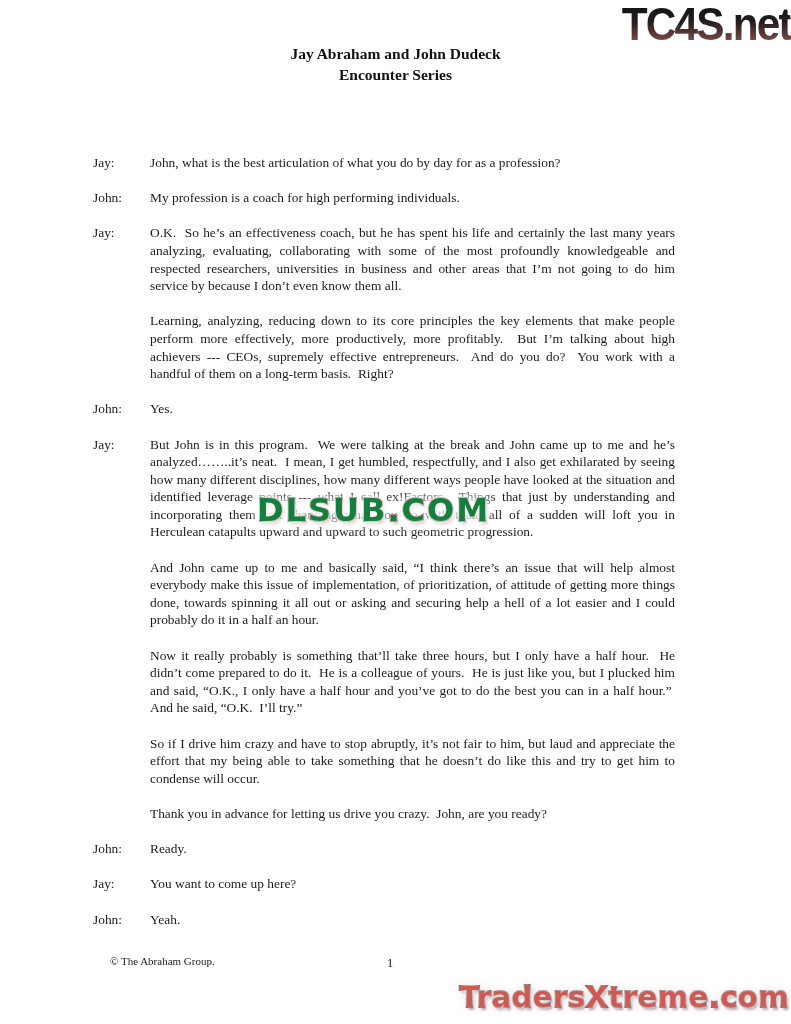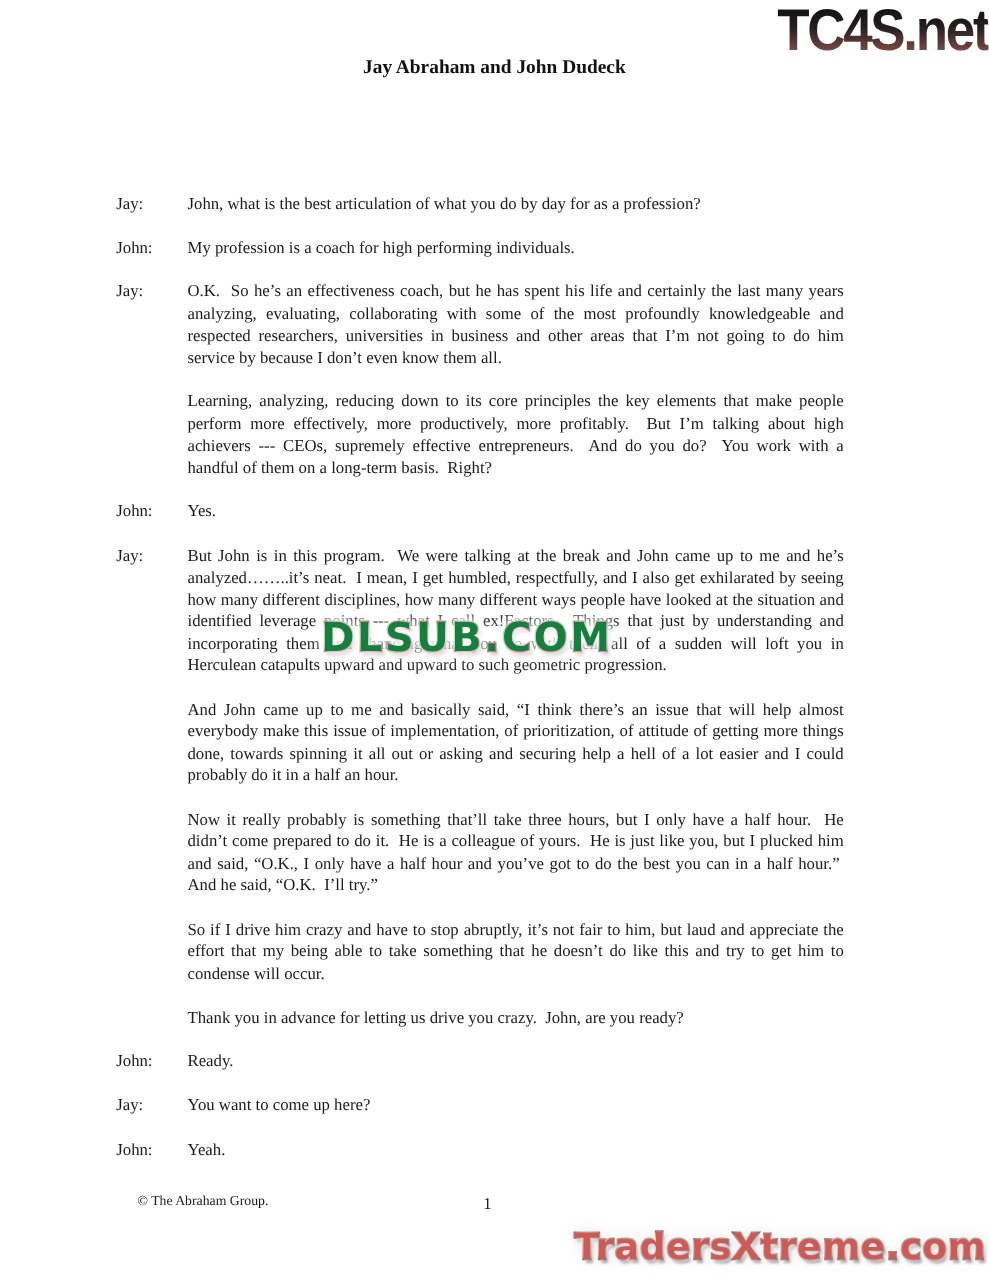--- a/index.html
+++ b/index.html
@@ -115,20 +115,21 @@
     margin-left: 11px;
   }
 </style>
 </head>
 <body>
 
 <div class="page">
 
   <div class="doc-title">
     <div>Jay Abraham and John Dudeck</div>
+    <div>Encounter Series</div>
   </div>
 
   <div class="content">
     <div class="row">
       <div class="speaker">Jay:</div>
       <div class="text">John, what is the best articulation of what you do by day for as a profession?</div>
     </div>
     <div class="row">
       <div class="speaker">John:</div>
       <div class="text">My profession is a coach for high performing individuals.</div>

